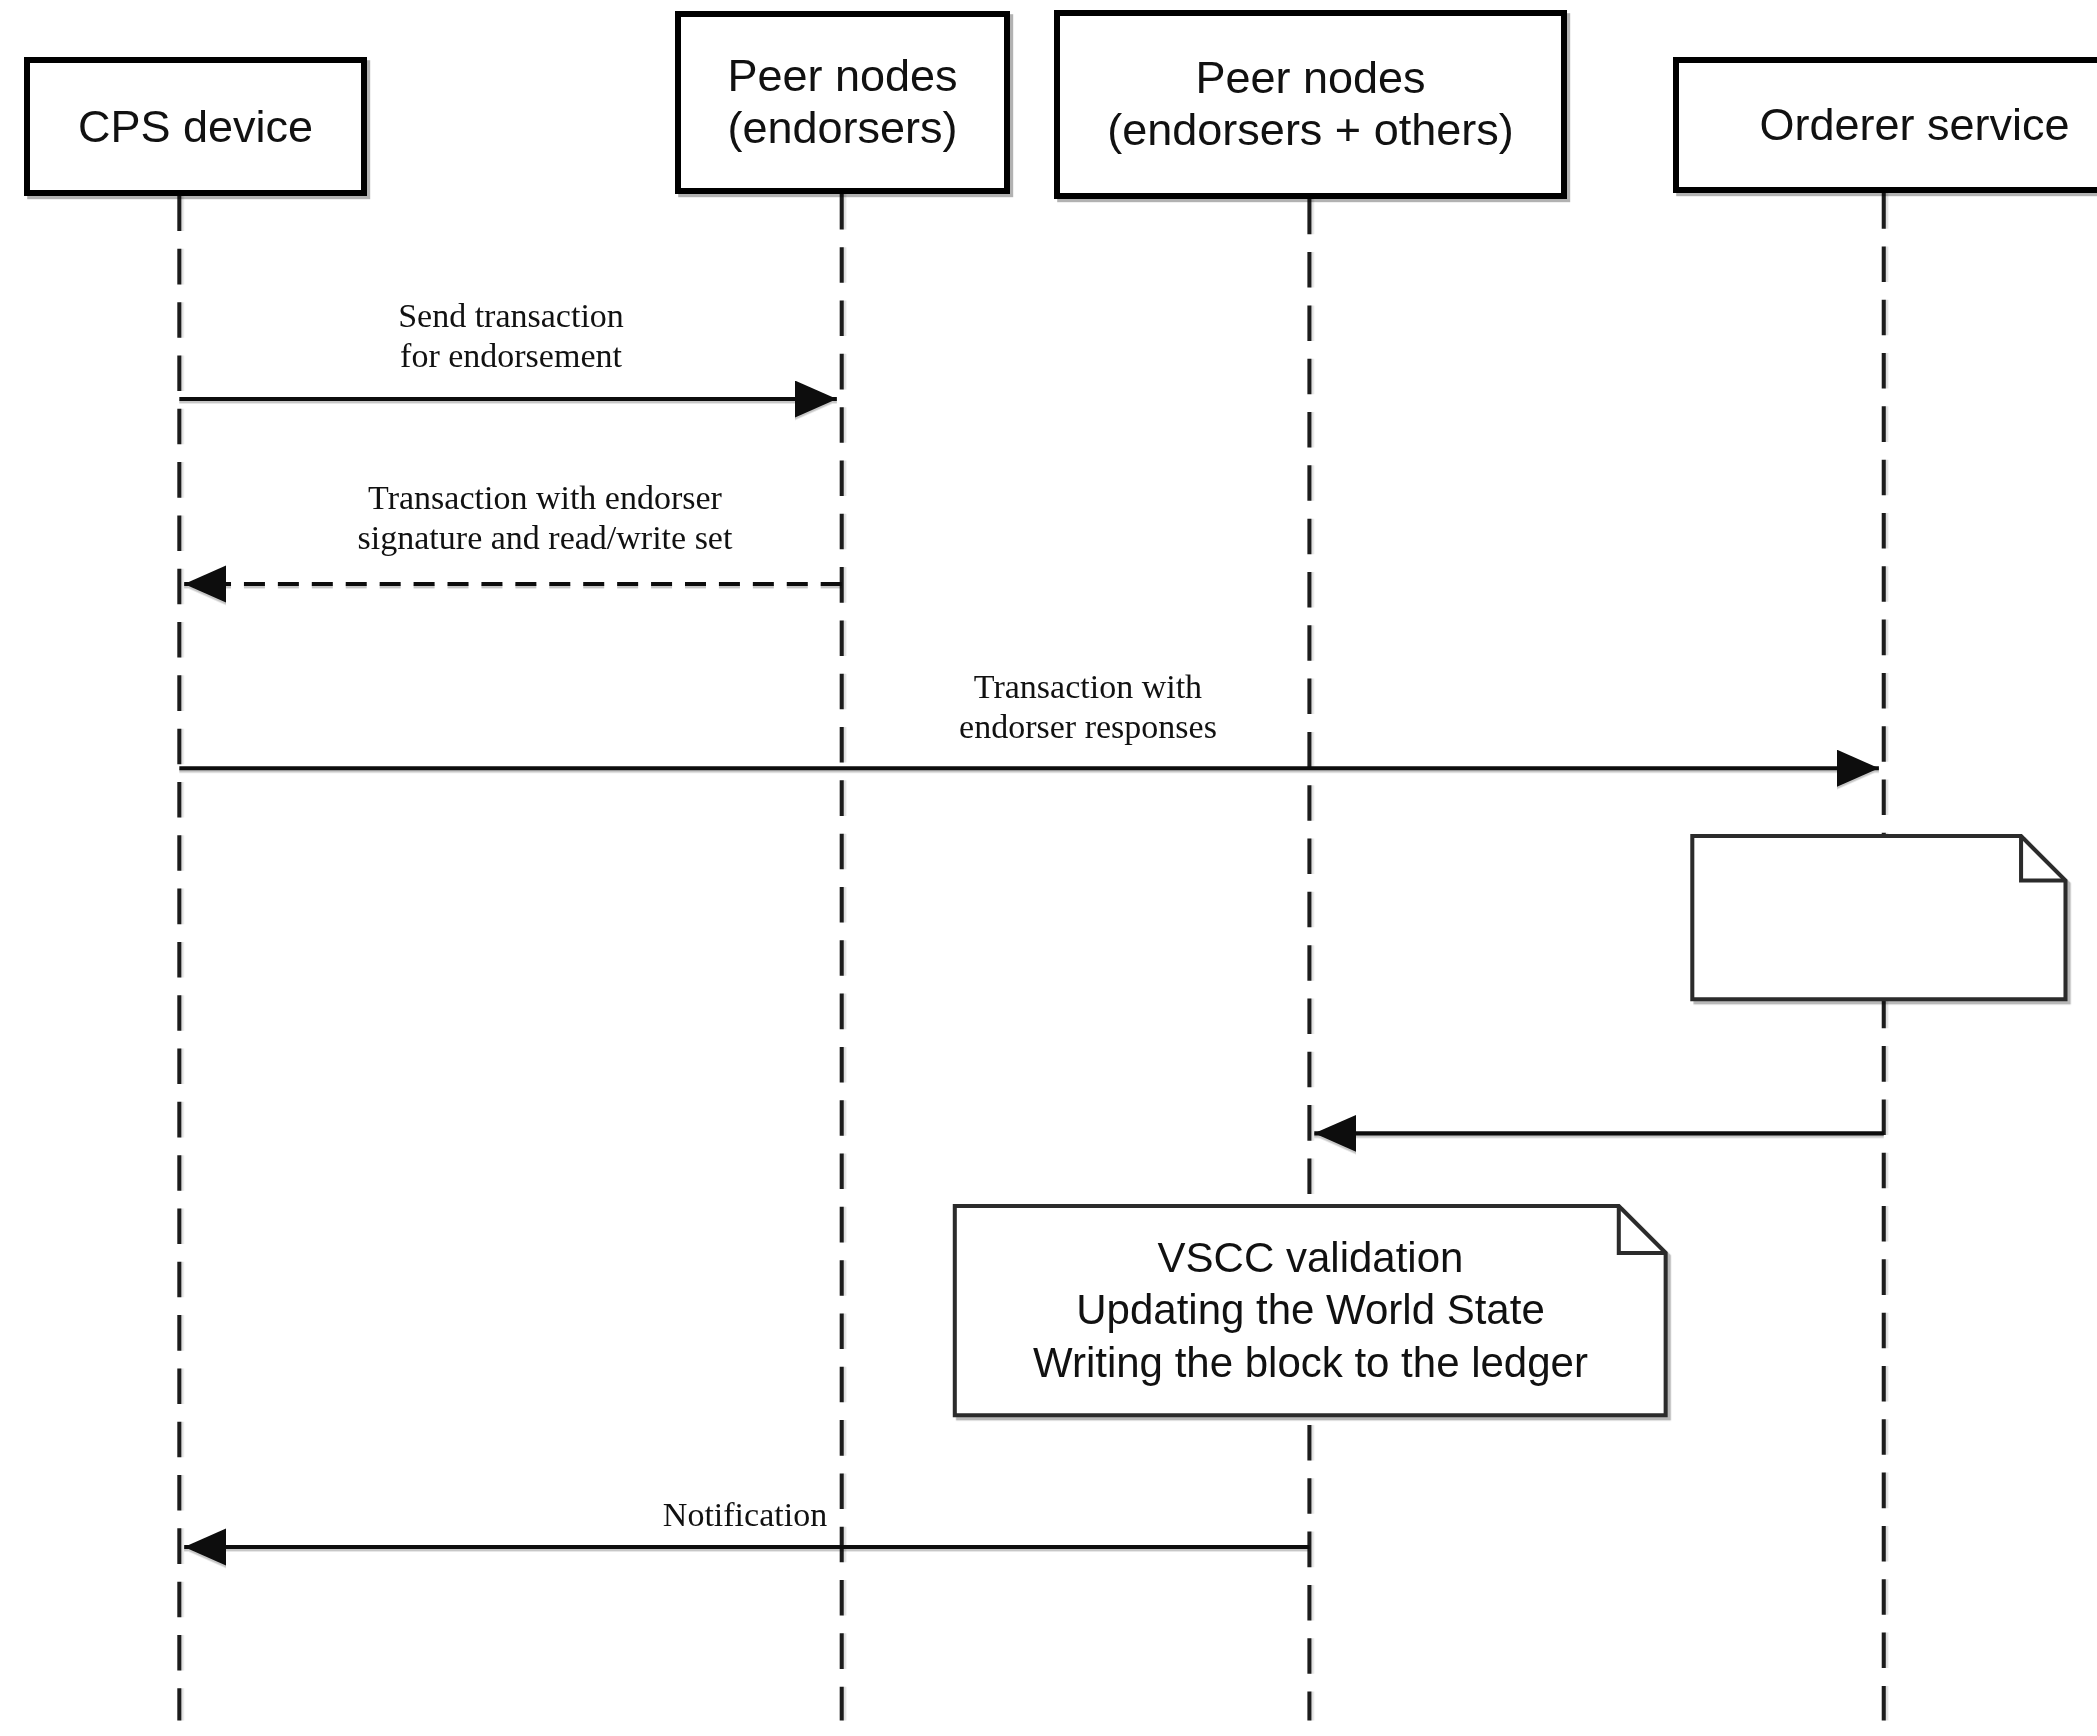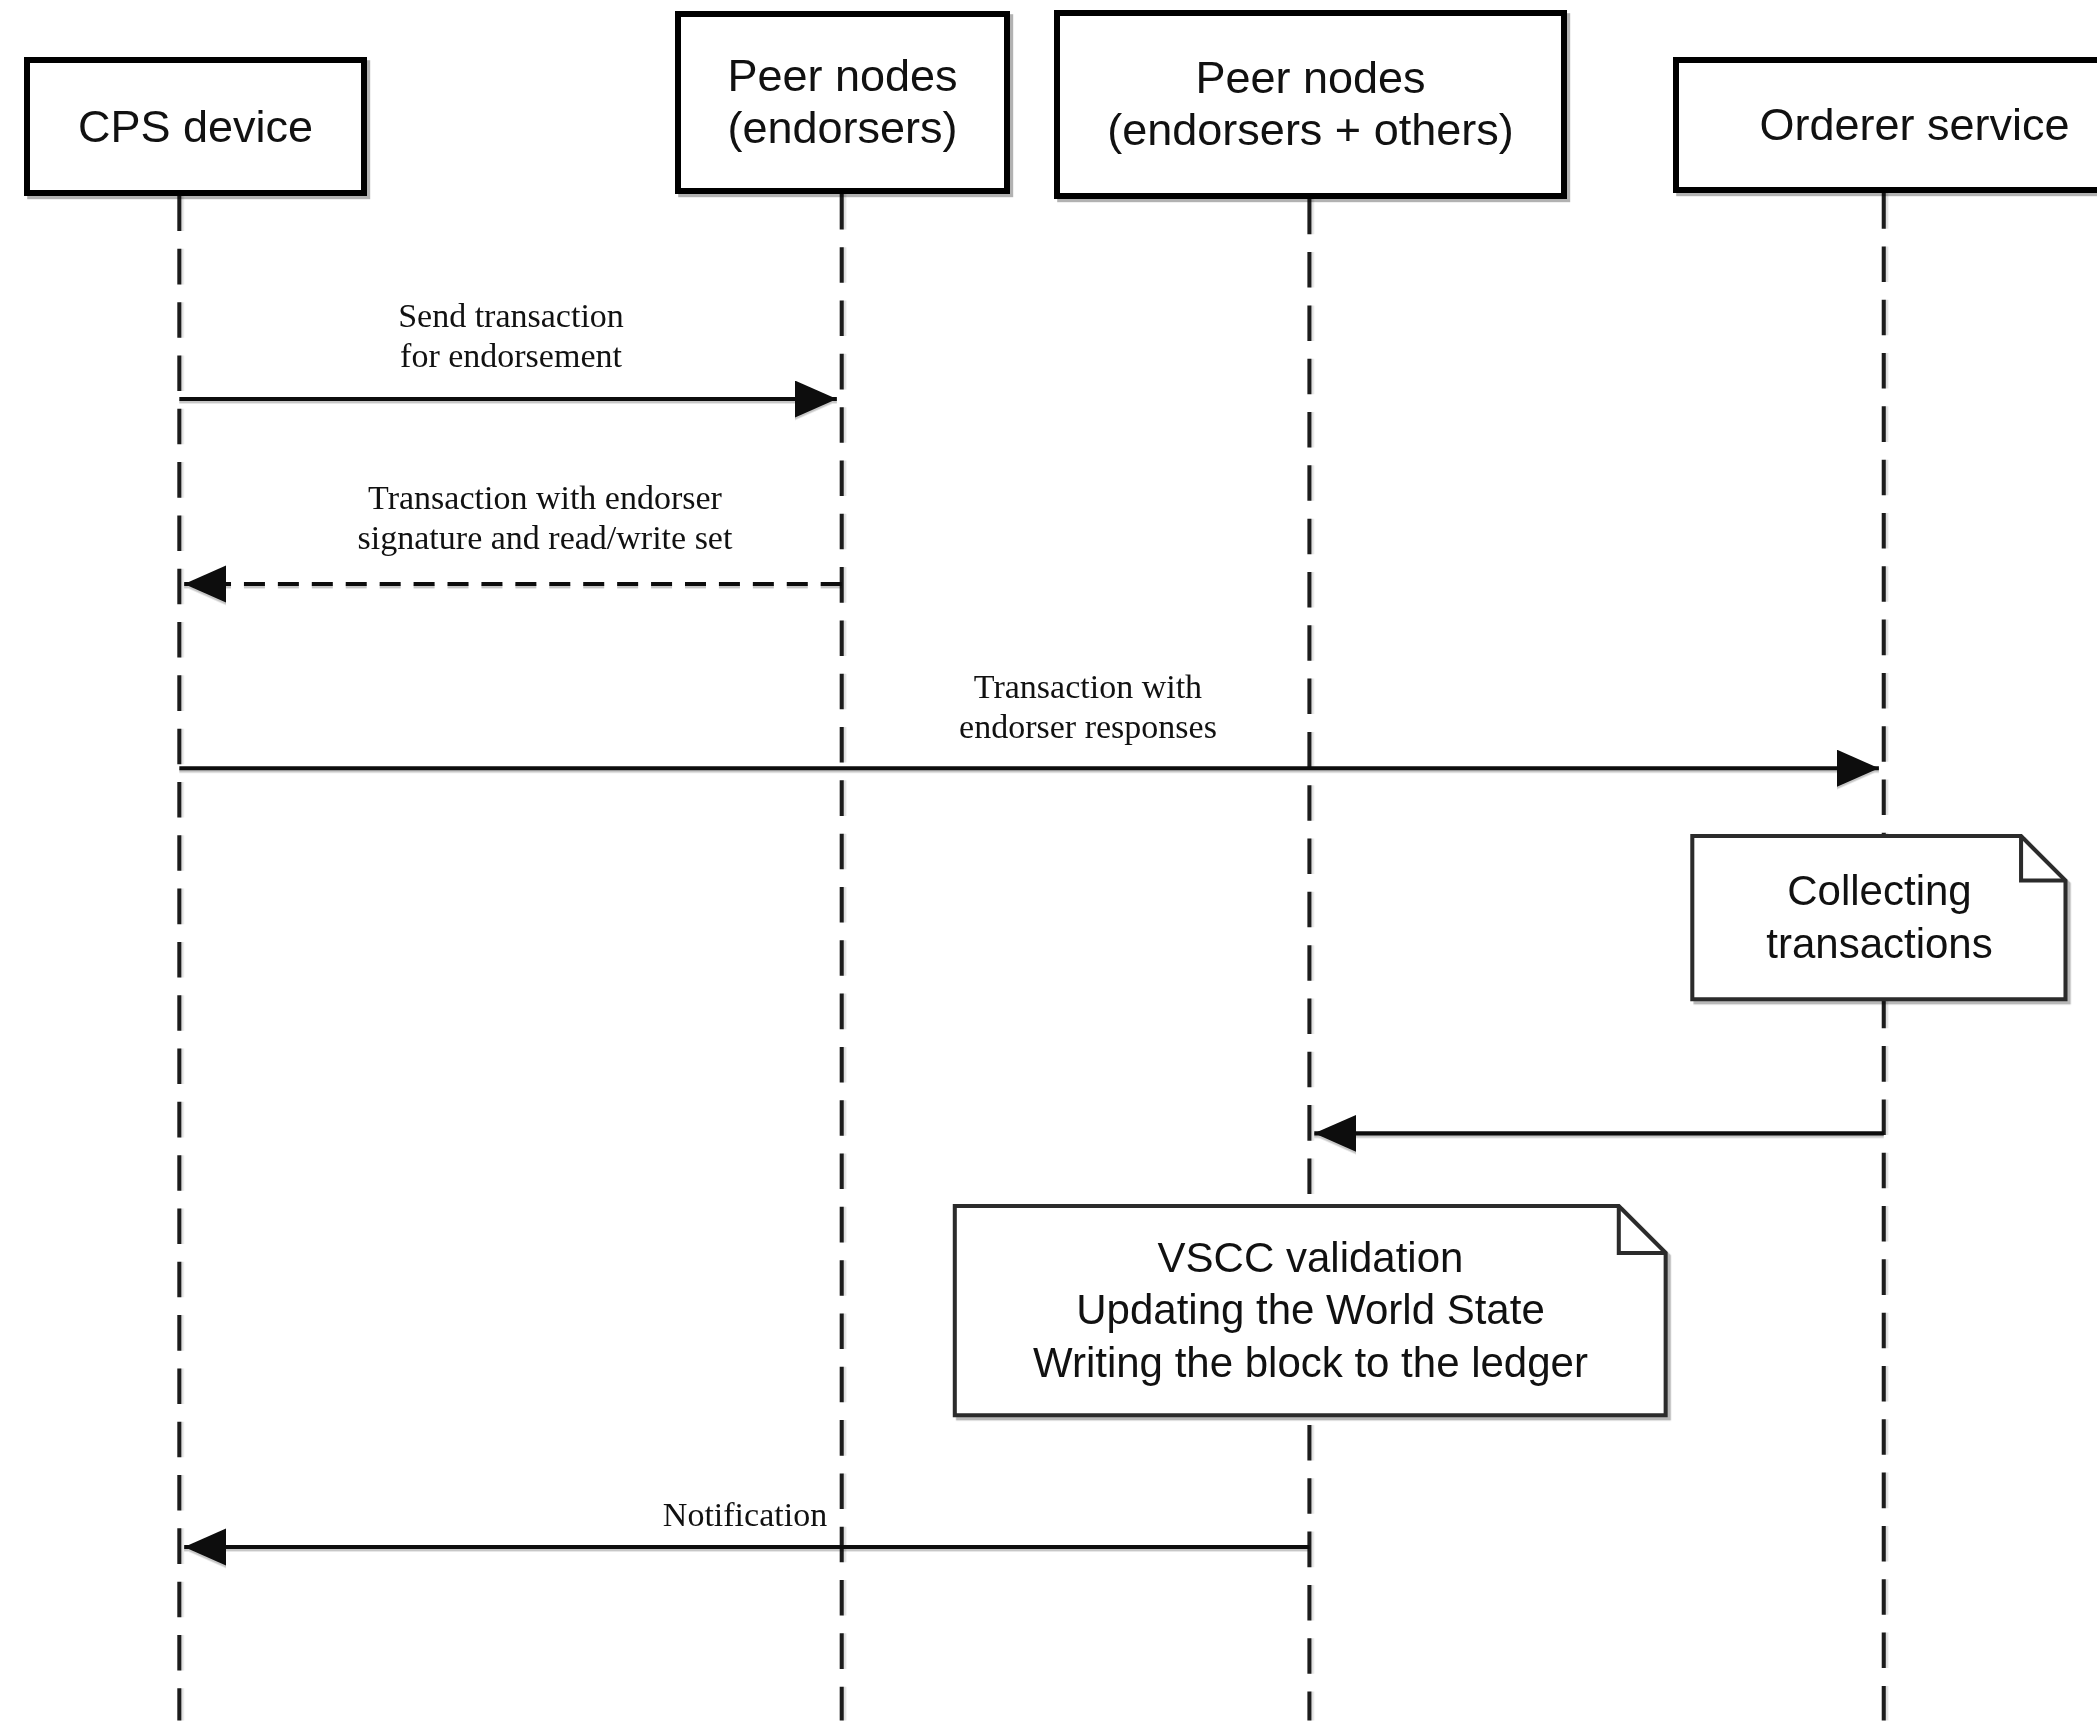--- a/index.html
+++ b/index.html
@@ -92,21 +92,19 @@
 
   <div class="msg-label" style="left:521px;top:478px;margin-left:24px;">Transaction with endorser
 signature and read/write set</div>
 
   <div class="msg-label" style="left:1088px;top:667px;">Transaction with
 endorser responses</div>
 
 
   <div class="msg-label" style="left:745px;top:1495px;">Notification</div>
 
-  <div class="note-label" style="left:1693px;top:836px;width:373px;height:163px;">Collecting
-transactions</div>
 
   <div class="note-label" style="left:955px;top:1206px;width:711px;height:209px;text-align:center;">VSCC validation
 Updating the World State
 Writing the block to the ledger</div>
 
 </div>
 
 
 </body></html>

